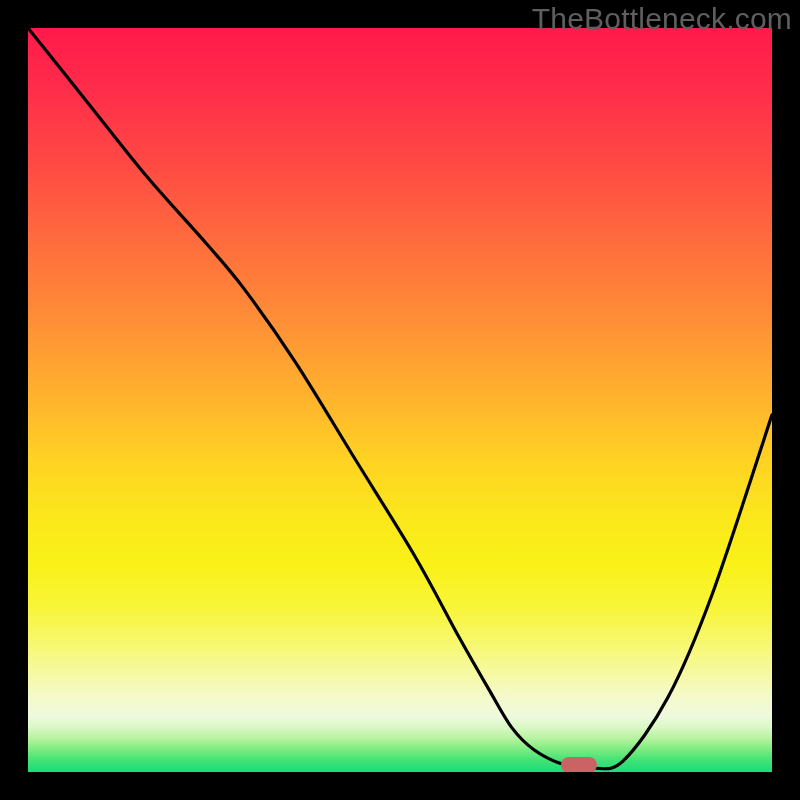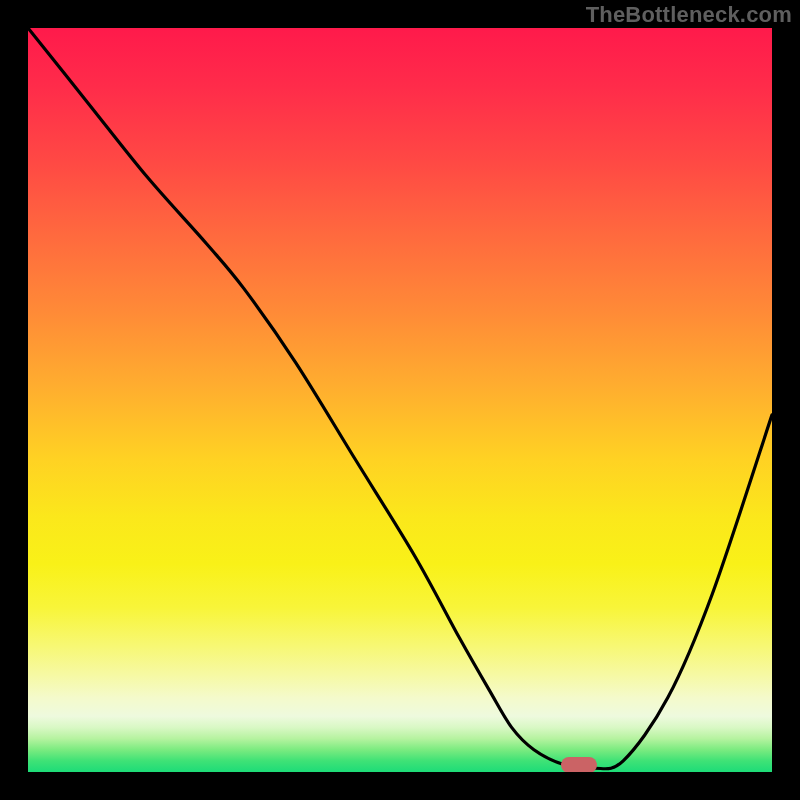--- a/index.html
+++ b/index.html
@@ -15,22 +15,22 @@
     position: relative;
     width: 800px;
     height: 800px;
     background: #000;
   }
   .watermark {
     position: absolute;
     top: 2px;
     right: 8px;
     color: #5f5f5f;
-    font-size: 22px;
-    font-weight: 700;
+    font-size: 30px;
+    font-weight: 400;
     letter-spacing: 0.2px;
     z-index: 10;
   }
   .plot-area {
     position: absolute;
     left: 28px;
     top: 28px;
     width: 744px;
     height: 744px;
     overflow: hidden;

